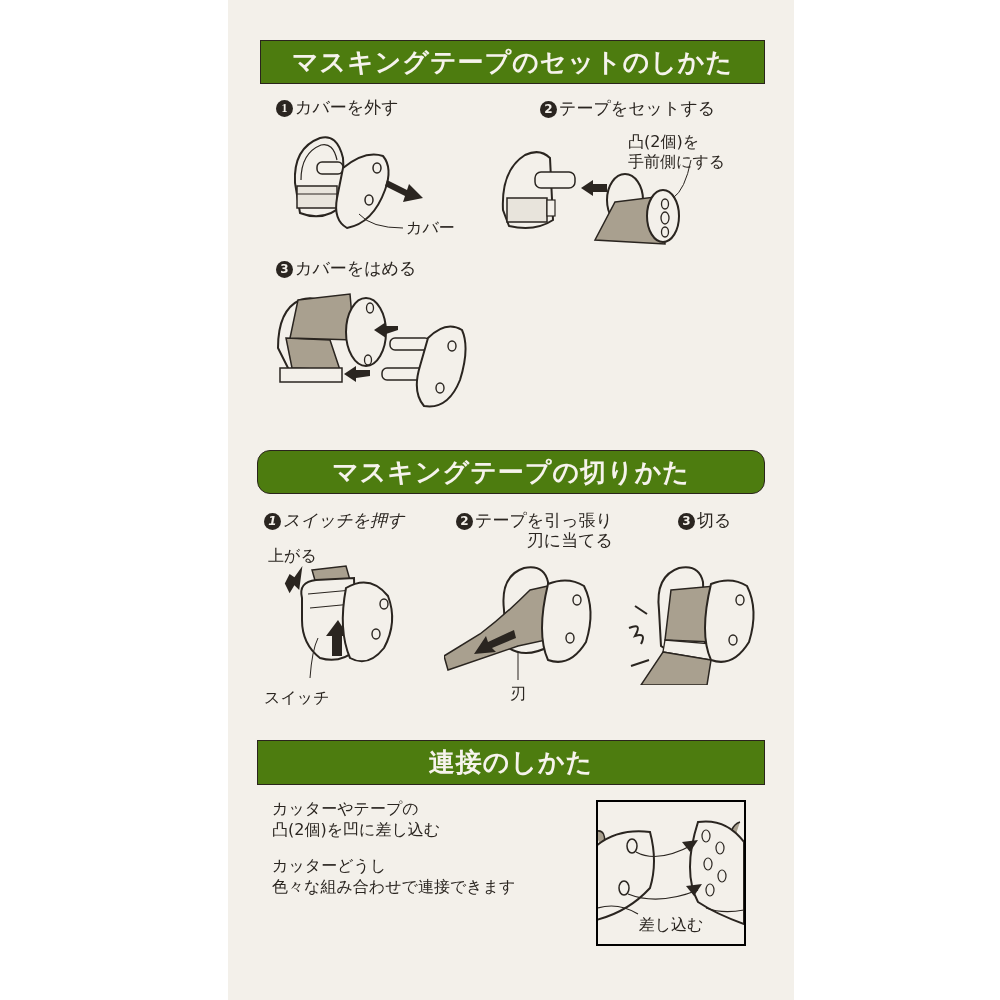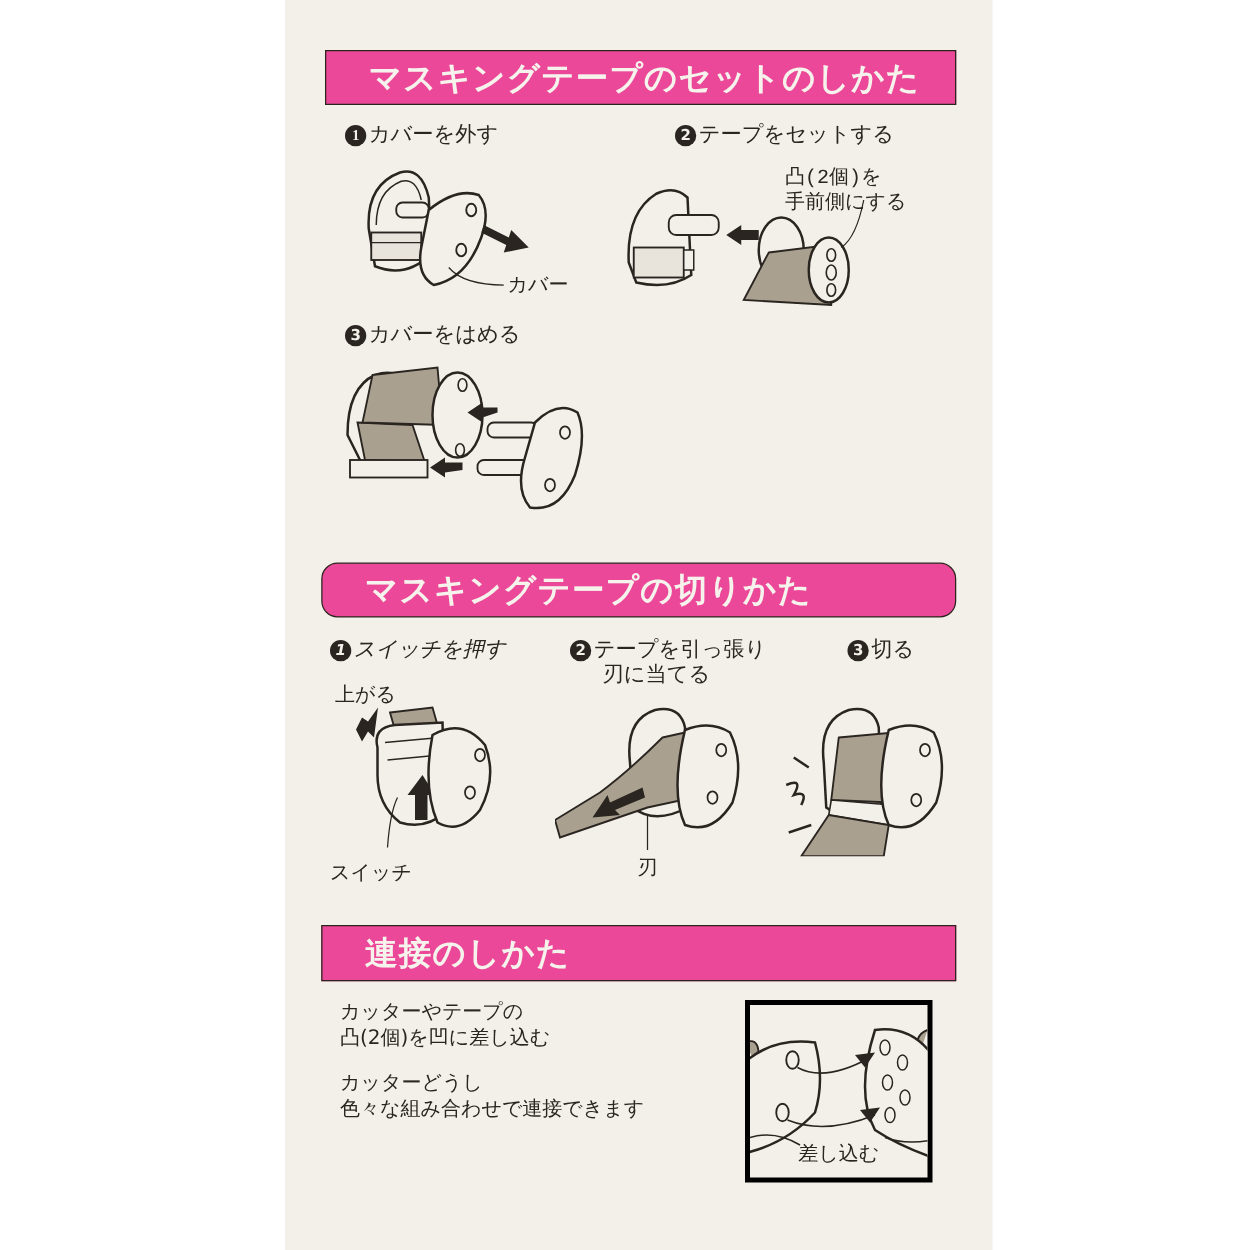--- a/index.html
+++ b/index.html
@@ -4,40 +4,39 @@
   <style>
     * { margin: 0; padding: 0; box-sizing: border-box; }
     html, body { width: 1000px; height: 1000px; background: #ffffff; overflow: hidden; }
     body { position: relative; font-family: "DejaVu Sans", "Liberation Sans", sans-serif; color: #2a2520; }
 
     .paper {
       position: absolute; left: 228px; top: 0; width: 566px; height: 1000px;
       background: #f3f0ea;
     }
     .header-bar {
-      position: absolute; background: #ec4899; color: #f6f3ec;
+      position: absolute; background: #4d7c0f; color: #f6f3ec;
       font-weight: bold; font-size: 26px; letter-spacing: 1px;
-      display: flex; align-items: center; 
+      display: flex; align-items: center; justify-content: center;
       border: 1px solid #2a241c;
-      padding-left: 34px;
     }
     .step-label {
       position: absolute; font-size: 17px; color: #2a2520; white-space: nowrap; line-height: 20px;
     }
     .num {
       display: inline-block; width: 17px; height: 17px; border-radius: 50%;
       background: #2a2520; color: #f3f0ea; font-size: 12px; font-weight: bold;
       text-align: center; line-height: 17px; margin-right: 2px; vertical-align: 1px;
     }
     .callout { position: absolute; font-size: 16px; color: #2a2520; white-space: nowrap; line-height: 20px; }
     .illus { position: absolute; }
     .body-text { position: absolute; font-size: 16px; line-height: 21px; color: #2a2520; white-space: nowrap; }
     .diagram-box {
       position: absolute; left: 596px; top: 800px; width: 150px; height: 146px;
-      border: 4px solid #000000; background: #f3f0ea; overflow: hidden;
+      border: 2px solid #000000; background: #f3f0ea; overflow: hidden;
     }
     .diagram-caption {
       position: absolute; left: 0; right: 0; bottom: 8px; text-align: center; font-size: 16px;
     }
   </style>
 </head>
 <body>
 
 <div class="paper"></div>
 
@@ -73,21 +72,21 @@
   <rect x="40" y="32" width="40" height="16" rx="6" fill="#f3f0ea" stroke="#2a2520" stroke-width="1.5"></rect>
   <path d="M86 44 L100 44 L100 40 L112 48 L100 56 L100 52 L86 52 Z" fill="#2a2520" transform="rotate(180 99 48)"></path>
   <ellipse cx="130" cy="60" rx="18" ry="26" fill="#f3f0ea" stroke="#2a2520" stroke-width="2"></ellipse>
   <path d="M120 62 L168 56 L170 104 L100 100 Z" fill="#a9a08f" stroke="#2a2520" stroke-width="1.5"></path>
   <ellipse cx="168" cy="76" rx="16" ry="26" fill="#f3f0ea" stroke="#2a2520" stroke-width="2"></ellipse>
   <ellipse cx="170" cy="64" rx="3.5" ry="5" fill="#f3f0ea" stroke="#2a2520" stroke-width="1.3"></ellipse>
   <ellipse cx="170" cy="78" rx="4" ry="6" fill="#f3f0ea" stroke="#2a2520" stroke-width="1.3"></ellipse>
   <ellipse cx="170" cy="92" rx="3.5" ry="5" fill="#f3f0ea" stroke="#2a2520" stroke-width="1.3"></ellipse>
   <path d="M178 58 Q190 50 196 20" fill="none" stroke="#2a2520" stroke-width="1"></path>
 </svg>
-<div class="callout" style="left:628px; top:132px; line-height:20px;font-family:Liberation Mono, monospace;">
+<div class="callout" style="left:628px; top:132px; line-height:20px;">
   <div>凸(2個)を</div>
   <div>手前側にする</div>
 </div>
 
 <div class="step-label" style="left:276px; top:258px;">
   <span class="num">3</span><span>カバーをはめる</span>
 </div>
 
 <svg class="illus" style="left:270px; top:280px;" width="200" height="140" viewBox="0 0 200 140">
   <path d="M8 68 Q8 30 30 20 Q48 14 56 28 L60 88 L20 92 Z" fill="#f3f0ea" stroke="#2a2520" stroke-width="2"></path>
@@ -108,21 +107,21 @@
 
 <div class="header-bar" style="left:257px; top:450px; width:508px; height:44px;border-radius:13px;">
   <span>マスキングテープの切りかた</span>
 </div>
 
 <div class="step-label" style="left:264px; top:510px;font-style:italic;">
   <span class="num">1</span><span>スイッチを押す</span>
 </div>
 <div class="step-label" style="left:456px; top:510px;">
   <div><span class="num">2</span><span>テープを引っ張り</span></div>
-  <div style="padding-left:26px;">刃に当てる</div>
+  <div style="padding-left:26px;text-align:right;">刃に当てる</div>
 </div>
 <div class="step-label" style="left:678px; top:510px;">
   <span class="num">3</span><span>切る</span>
 </div>
 
 <div class="callout" style="left:268px; top:546px;">上がる</div>
 
 <svg class="illus" style="left:280px; top:560px;" width="130" height="120" viewBox="0 0 130 120">
   <path d="M6 22 L12 10 L18 14 L28 0 L24 30 L18 24 L12 34 Z" fill="#2a2520" transform="translate(0,6) scale(0.8)"></path>
   <path d="M32 10 L66 6 L70 20 L36 24 Z" fill="#a9a08f" stroke="#2a2520" stroke-width="1.5"></path>

